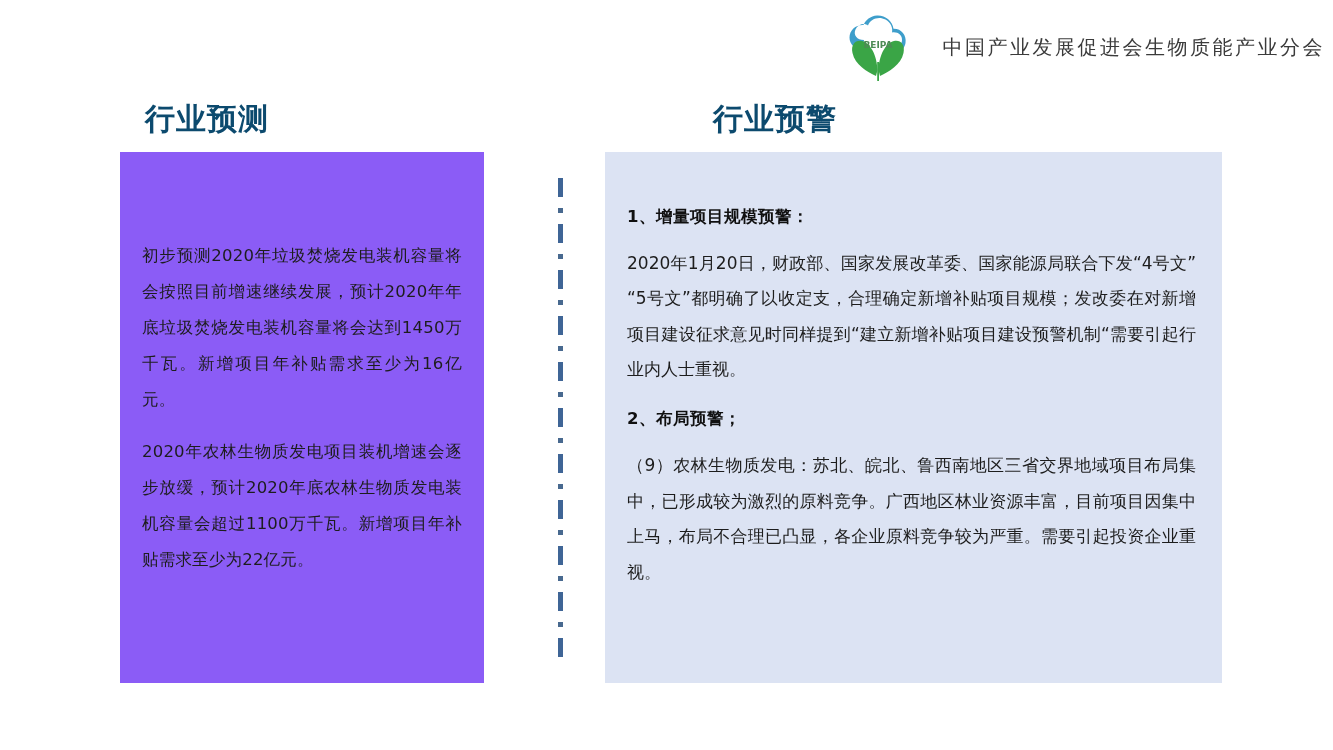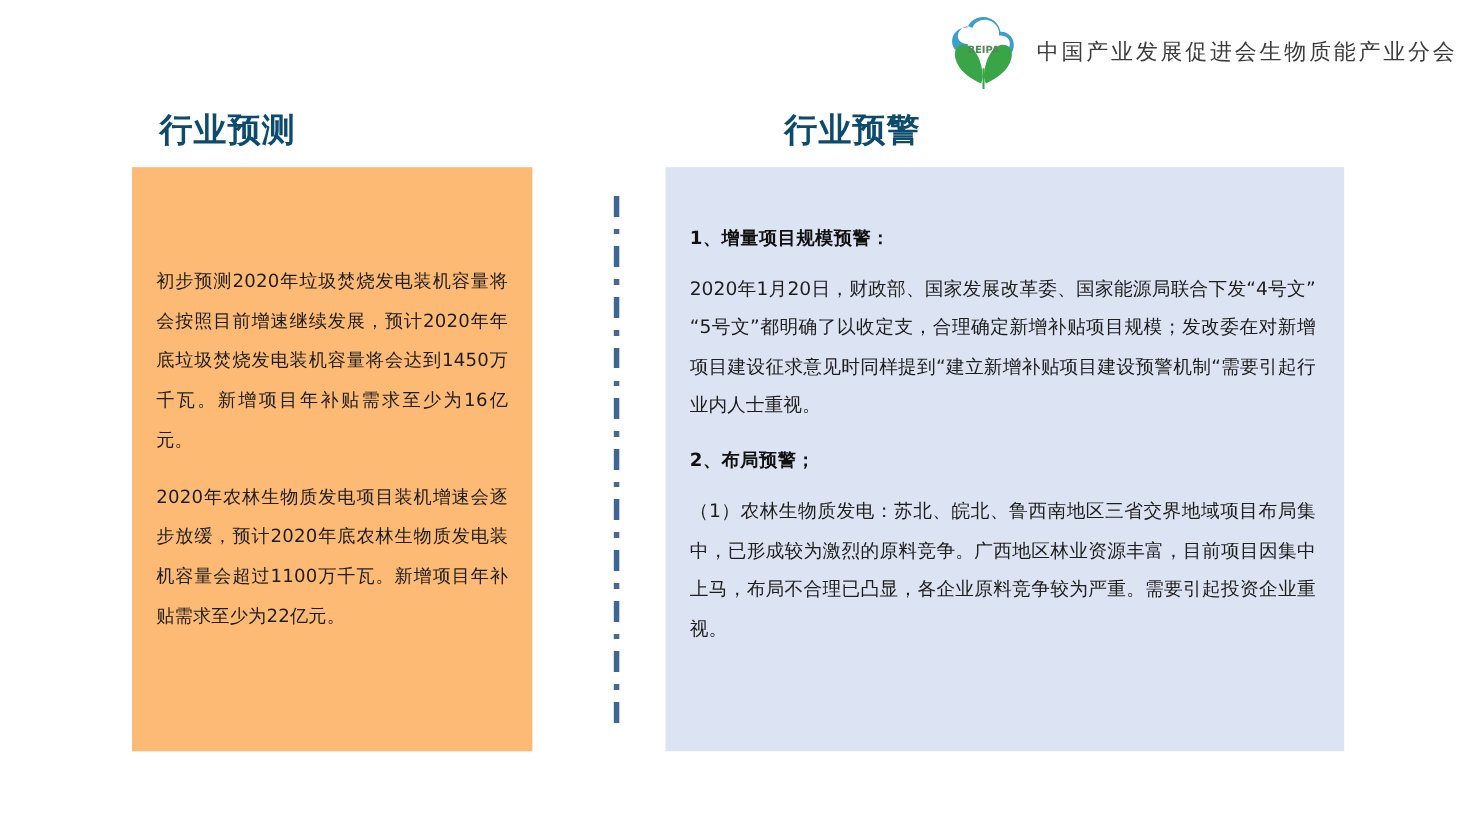--- a/index.html
+++ b/index.html
@@ -17,21 +17,21 @@
   }
 
   
   .header {
     position: absolute;
     top: 12px;
     right: 8px;
     height: 72px;
     display: flex;
     align-items: center;
-    gap: 10px;
+    gap: 26px;
   }
   .logo-mark {
     width: 74px;
     height: 68px;
     position: relative;
     flex: 0 0 auto;
   }
   .logo-mark svg { display: block; }
   .brand-text {
     font-size: 20px;
@@ -60,21 +60,21 @@
   
   .panel {
     position: absolute;
     box-sizing: border-box;
   }
   #panel-left {
     left: 120px;
     top: 152px;
     width: 364px;
     height: 531px;
-    background: #fdba74;
+    background: #8b5cf6;
     padding: 86px 22px 20px 22px;
   }
   #panel-right {
     left: 605px;
     top: 152px;
     width: 617px;
     height: 531px;
     background: #dce3f3;
     padding: 48px 26px 20px 22px;
   }
@@ -157,14 +157,14 @@
 
 <div class="divider"></div>
 
 <div class="col-title" id="title-right">行业预警</div>
 
 <div class="panel" id="panel-right">
   <p class="heading">1、增量项目规模预警：</p>
   <p class="para">2020年1月20日，财政部、国家发展改革委、国家能源局联合下发“4号文”“5号文”都明确了以收定支，合理确定新增补贴项目规模；发改委在对新增项目建设征求意见时同样提到“建立新增补贴项目建设预警机制“需要引起行业内人士重视。</p>
 
   <p class="heading" id="sec2-heading">2、布局预警；</p>
-  <p class="para indent">（1）农林生物质发电：苏北、皖北、鲁西南地区三省交界地域项目布局集中，已形成较为激烈的原料竞争。广西地区林业资源丰富，目前项目因集中上马，布局不合理已凸显，各企业原料竞争较为严重。需要引起投资企业重视。</p>
+  <p class="para indent">（9）农林生物质发电：苏北、皖北、鲁西南地区三省交界地域项目布局集中，已形成较为激烈的原料竞争。广西地区林业资源丰富，目前项目因集中上马，布局不合理已凸显，各企业原料竞争较为严重。需要引起投资企业重视。</p>
 </div>
 
 </body></html>

